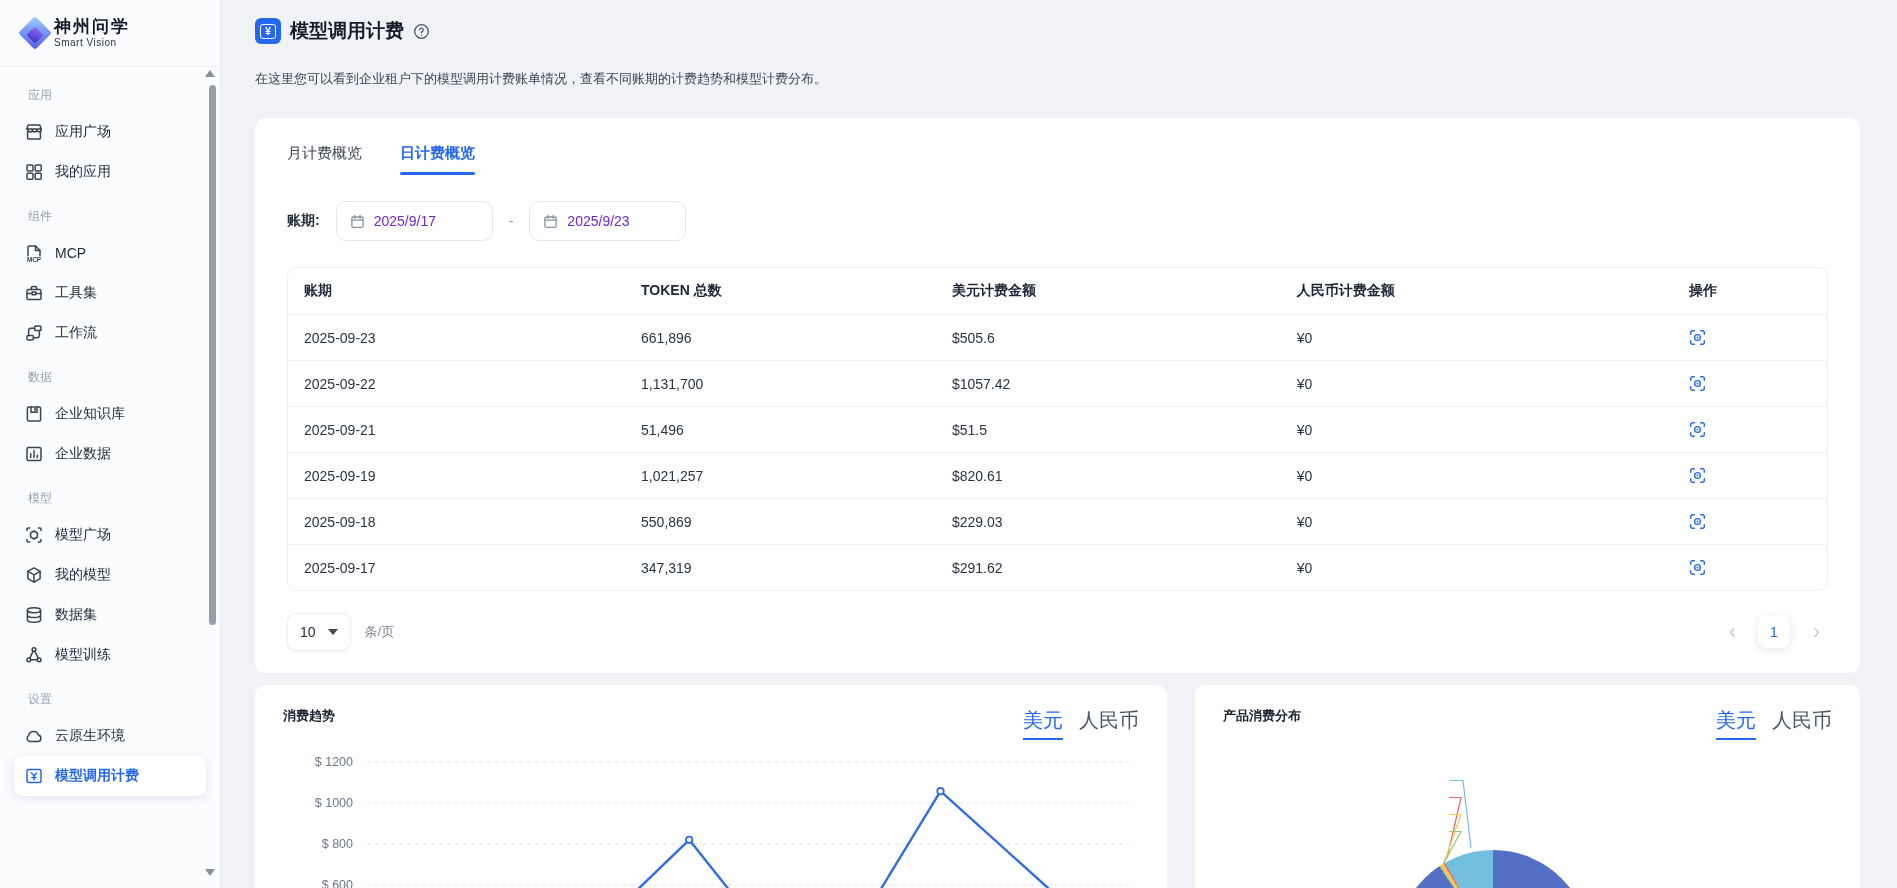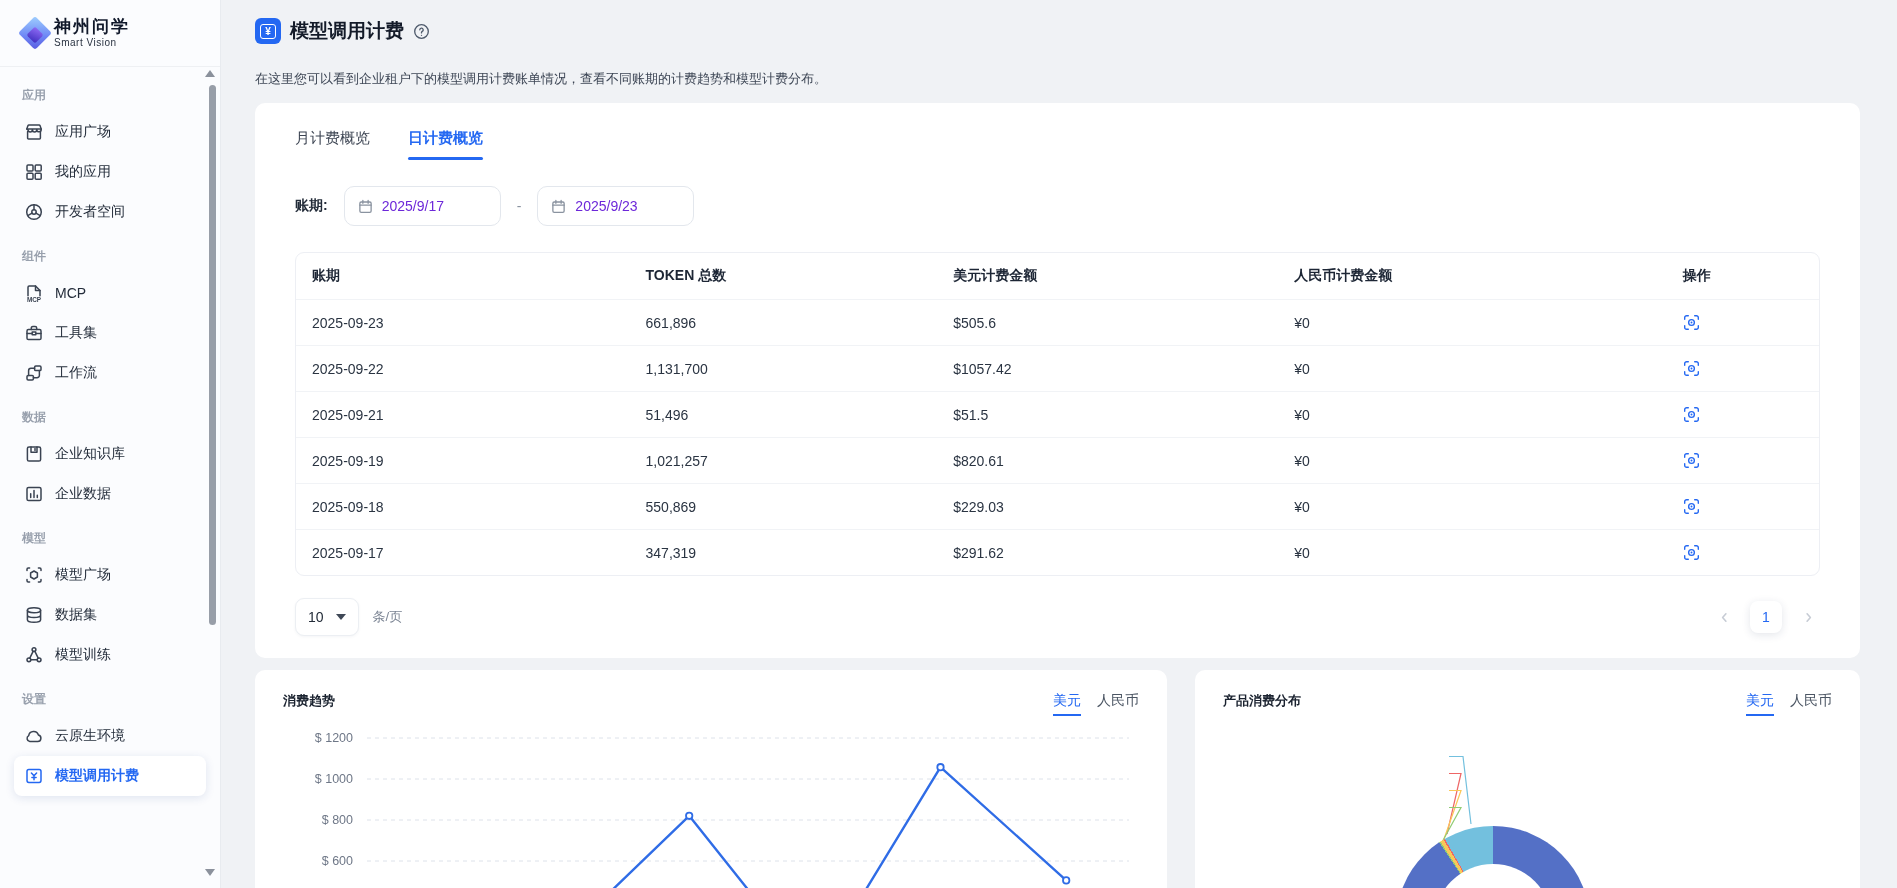--- a/index.html
+++ b/index.html
@@ -13,21 +13,21 @@
   .logo-row{height:67px;display:flex;align-items:center;padding:0 16px;
             border-bottom:1px solid #eef0f3;box-sizing:border-box;}
   .logo-mark{position:relative;width:38px;height:38px;flex:none;}
   .lm-a{position:absolute;left:7px;top:7px;width:24px;height:24px;transform:rotate(45deg);
         background:linear-gradient(135deg,#9fd0ff 0%,#6d86f5 60%,#5a5be0 100%);border-radius:3px;}
   .lm-b{position:absolute;left:13px;top:15px;width:12px;height:12px;transform:rotate(45deg);
         background:linear-gradient(160deg,#8f6bf5,#3f2fc0);border-radius:2px;}
   .brand-name{font-size:17px;font-weight:bold;color:#10182a;letter-spacing:2px;line-height:1.1;}
   .brand-sub{font-size:10px;color:#2a3342;letter-spacing:.5px;}
   .nav{padding:4px 14px 0 14px;}
-  .section-label{font-size:12px;color:#98a0ad;margin:16px 8px 8px;font-weight:bold;}
+  .section-label{font-size:12px;color:#98a0ad;margin:16px 14px 8px;}
   .nav-item{display:flex;align-items:center;gap:11px;height:40px;padding:0 10px;border-radius:8px;
             font-size:14px;color:#232c3a;cursor:pointer;}
   .nav-item .icn{width:20px;height:20px;flex:none;display:flex;}
   .nav-item svg{width:20px;height:20px;fill:none;stroke:#3a4352;stroke-width:1.5;
                 stroke-linecap:round;stroke-linejoin:round;}
   .nav-item.active{background:#ffffff;color:#2468f2;font-weight:bold;
                    box-shadow:0 2px 10px rgba(25,60,130,.12);}
   .nav-item.active svg{stroke:#2468f2;}
   .sb-thumb{position:absolute;top:85px;right:4px;width:7px;height:540px;border-radius:4px;
             background:#989ea8;cursor:pointer;}
@@ -43,21 +43,21 @@
   .bill-badge{width:26px;height:26px;border-radius:6px;background:#2468f2;display:flex;
               align-items:center;justify-content:center;}
   .bill-badge span{color:#fff;font-size:10px;font-weight:bold;border:1.4px solid #fff;
                    border-radius:3px;padding:1px 4px;line-height:1.1;}
   .page-title{font-size:19px;font-weight:bold;color:#141b29;margin:0;}
   .help{width:17px;height:17px;display:flex;cursor:pointer;}
   .help svg{width:17px;height:17px;fill:none;stroke:#4e5a6b;stroke-width:1.4;stroke-linecap:round;}
   .page-desc{margin-top:26px;font-size:13px;color:#3d4655;}
 
   .card{background:#fff;border-radius:10px;box-sizing:border-box;}
-  .main-card{margin-top:15px;padding:26px 40px 22px;}
+  .main-card{margin-top:30px;padding:26px 32px 22px;}
 
   .tabs{display:flex;gap:38px;}
   .tab{position:relative;font-size:15px;color:#3c4452;cursor:pointer;padding-bottom:12px;}
   .tab.active{color:#2468f2;font-weight:bold;}
   .tab.active::after{content:"";position:absolute;left:0;right:0;bottom:0;height:3px;
                      border-radius:2px;background:#2468f2;}
 
   .filter-row{margin-top:26px;display:flex;align-items:center;gap:16px;}
   .filter-label{font-size:14px;font-weight:bold;color:#222b38;}
   .date-box{width:157px;height:40px;border:1px solid #e3e7ed;border-radius:10px;display:flex;
@@ -90,21 +90,21 @@
   .pg-current{width:32px;height:32px;border-radius:8px;background:#fff;color:#2468f2;font-size:14px;
               display:flex;align-items:center;justify-content:center;cursor:pointer;
               box-shadow:0 2px 8px rgba(30,50,90,.12);}
 
   .charts-row{margin-top:12px;display:flex;gap:28px;height:352px;}
   .chart-card{padding:22px 28px;overflow:hidden;}
   .chart-card.trend{width:912px;flex:none;}
   .chart-card.dist{flex:1;}
   .chart-head{display:flex;align-items:flex-start;justify-content:space-between;}
   .chart-title{font-size:13px;font-weight:bold;color:#1a222f;}
-  .cur-toggle{display:flex;gap:16px;font-size:14px;font-family:Liberation Serif, serif;}
+  .cur-toggle{display:flex;gap:16px;font-size:20px;font-family:Liberation Serif, serif;}
   .cur-item{color:#4b5563;cursor:pointer;padding-bottom:4px;}
   .cur-item.active{color:#2468f2;border-bottom:2px solid #2468f2;}
 
   .trend-plot{margin-top:4px;}
   .trend-plot svg{display:block;font-family:"Liberation Sans",sans-serif;}
 
   .donut-area{position:relative;height:300px;margin-top:2px;}
   .donut{position:absolute;left:173px;top:108px;width:194px;height:194px;border-radius:50%;}
   .donut::after{content:"";position:absolute;left:38px;top:38px;width:118px;height:118px;
                 border-radius:50%;background:#fff;}
@@ -144,30 +144,20 @@
           <span class="icn">
             <svg viewBox="0 0 20 20">
               <rect x="3" y="3" width="6" height="6" rx="1"></rect>
               <rect x="11.2" y="3" width="6" height="6" rx="1"></rect>
               <rect x="3" y="11.2" width="6" height="6" rx="1"></rect>
               <rect x="11.2" y="11.2" width="6" height="6" rx="1"></rect>
             </svg>
           </span>
           <span>我的应用</span>
         </div>
-        <div class="nav-item">
-          <span class="icn">
-            <svg viewBox="0 0 20 20">
-              <circle cx="10" cy="10" r="7.3"></circle>
-              <circle cx="10" cy="10" r="2.2"></circle>
-              <path d="M10 2.7v5.1M3.7 13.7l4.4-2.5M16.3 13.7l-4.4-2.5"></path>
-            </svg>
-          </span>
-          <span>开发者空间</span>
-        </div>
         <div class="section-label">组件</div>
         <div class="nav-item">
           <span class="icn">
             <svg viewBox="0 0 20 20">
               <path d="M4 12.8V4.2A1.2 1.2 0 0 1 5.2 3h6.3L16 7.5v5.3"></path>
               <path d="M11.5 3v4.5H16"></path>
               <text x="10" y="18.8" font-size="6.4" text-anchor="middle" fill="#3a4352" stroke="none" font-weight="bold">MCP</text>
             </svg>
           </span>
           <span>MCP</span>
@@ -212,20 +202,29 @@
         </div>
         <div class="section-label">模型</div>
         <div class="nav-item">
           <span class="icn">
             <svg viewBox="0 0 20 20">
               <path d="M3 5.6V4.2A1.2 1.2 0 0 1 4.2 3h1.4M14.4 3h1.4A1.2 1.2 0 0 1 17 4.2v1.4M17 14.4v1.4a1.2 1.2 0 0 1-1.2 1.2h-1.4M5.6 17H4.2A1.2 1.2 0 0 1 3 15.8v-1.4"></path>
               <path d="M10 6l3.4 2v4L10 14l-3.4-2V8z"></path>
             </svg>
           </span>
           <span>模型广场</span>
+        </div>
+        <div class="nav-item">
+          <span class="icn">
+            <svg viewBox="0 0 20 20">
+              <path d="M10 2.9 16.1 6.4v7.2L10 17.1 3.9 13.6V6.4z"></path>
+              <path d="M3.9 6.4 10 9.9l6.1-3.5M10 9.9v7.2"></path>
+            </svg>
+          </span>
+          <span>我的模型</span>
         </div>
         <div class="nav-item">
           <span class="icn">
             <svg viewBox="0 0 20 20">
               <ellipse cx="10" cy="5.2" rx="6.6" ry="2.5"></ellipse>
               <path d="M3.4 5.2v9.6c0 1.4 3 2.5 6.6 2.5s6.6-1.1 6.6-2.5V5.2M3.4 10c0 1.4 3 2.5 6.6 2.5s6.6-1.1 6.6-2.5"></path>
             </svg>
           </span>
           <span>数据集</span>
         </div>

